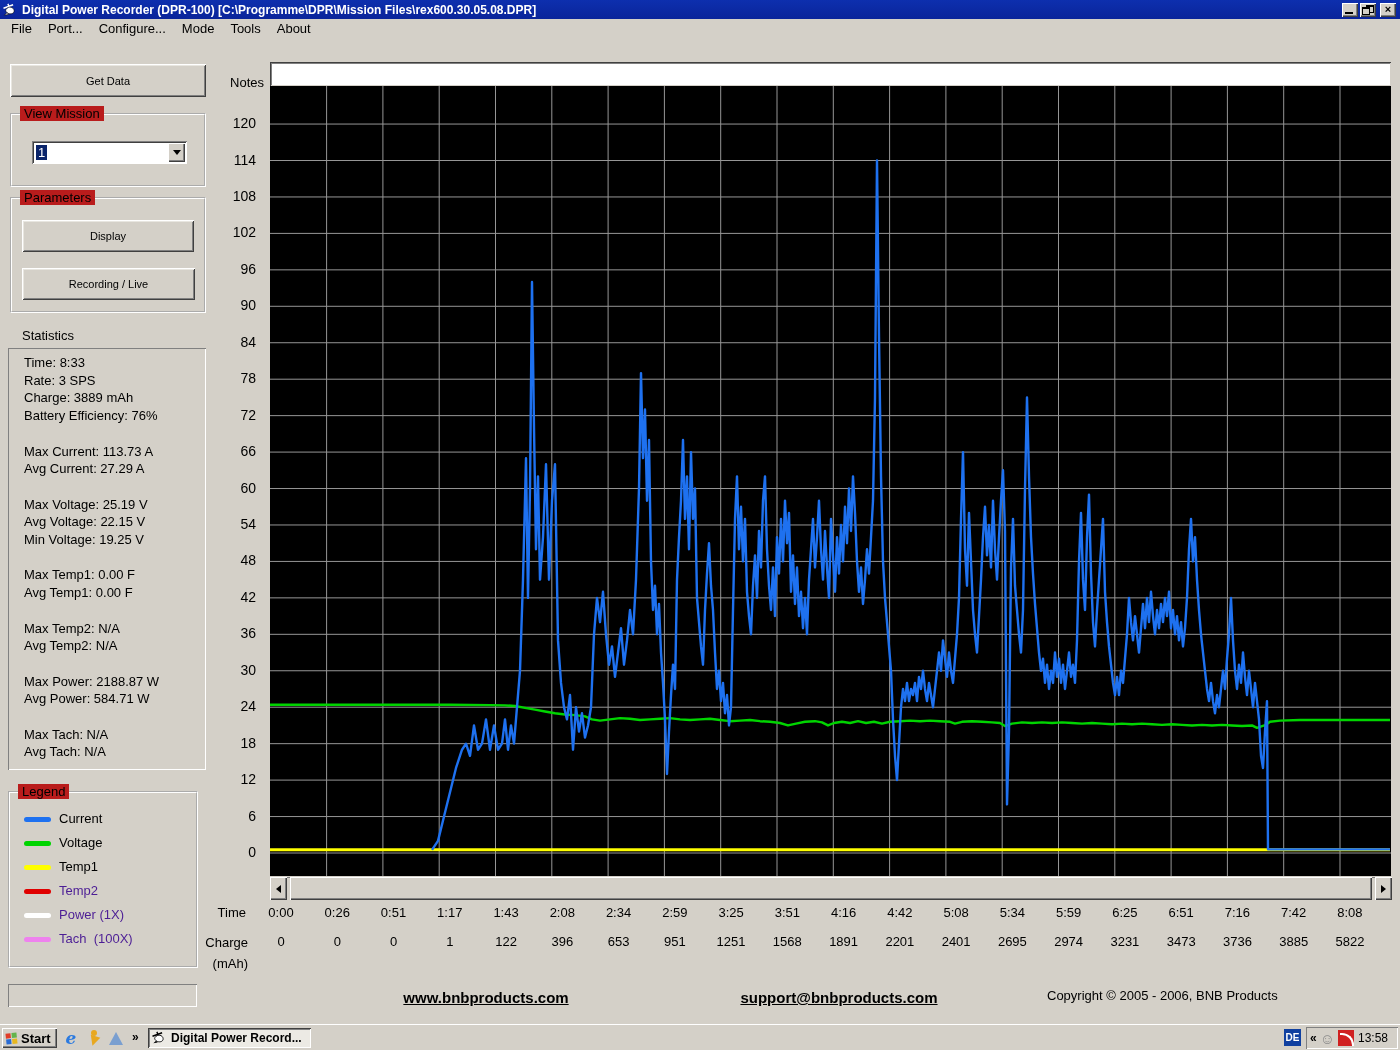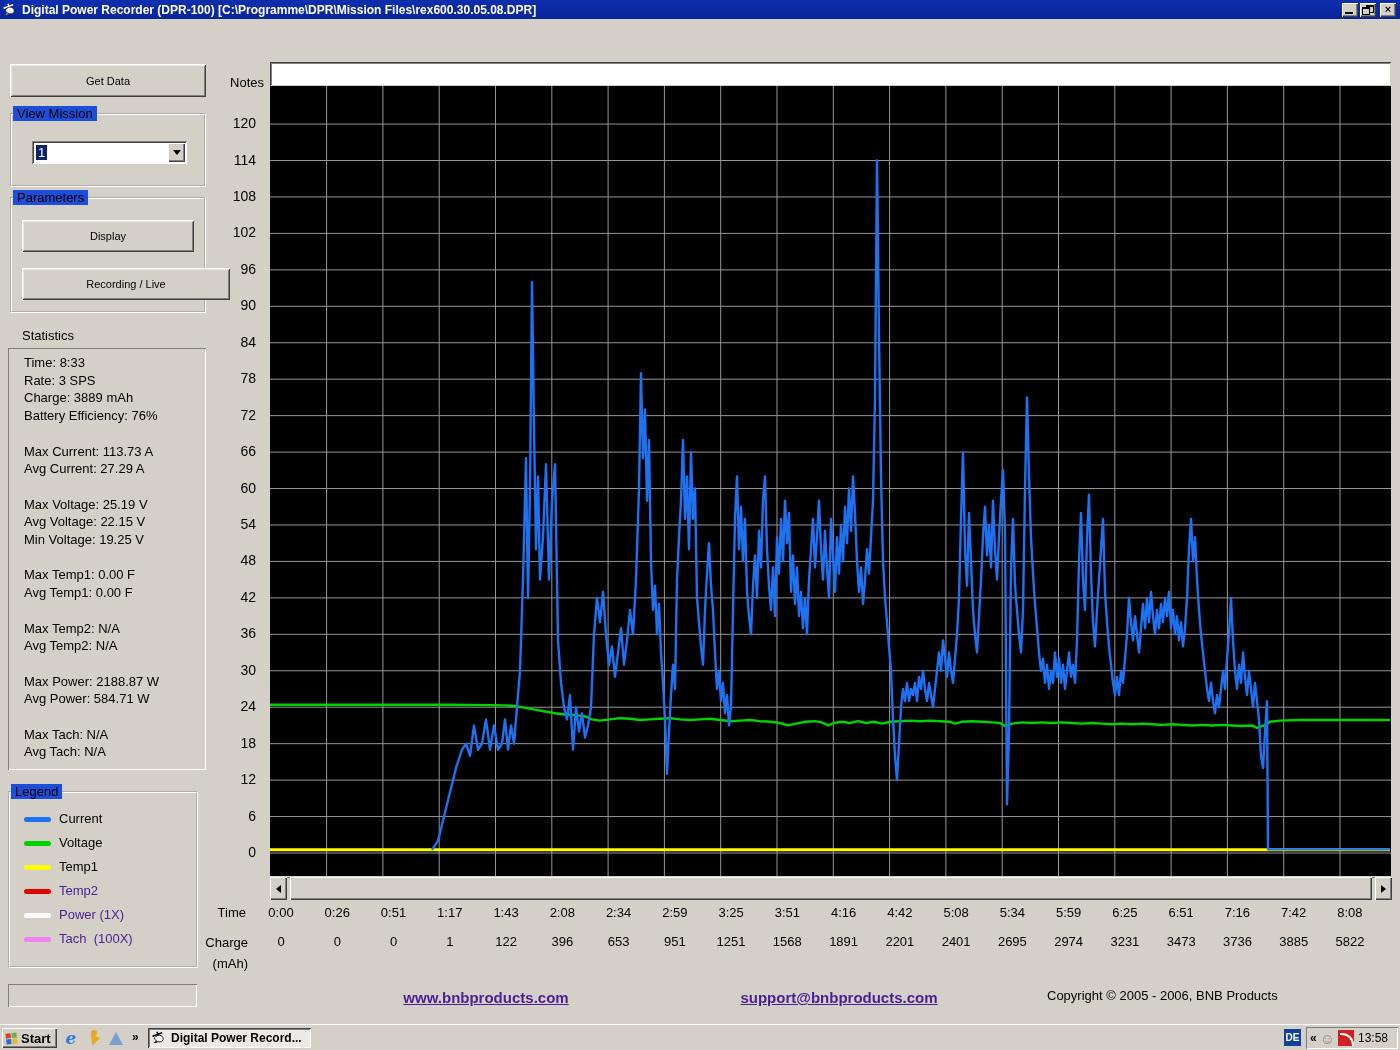--- a/index.html
+++ b/index.html
@@ -16,21 +16,21 @@
         box-shadow:inset 1px 1px 0 #fff,inset -1px -1px 0 #404040,inset -2px -2px 0 #808080;}
   .wbtn.close{margin-left:2px;}
   .glyph-min{position:absolute;left:3px;bottom:3px;width:8px;height:2px;background:#000;}
   .glyph-restore:before{content:"";position:absolute;right:2px;top:2px;width:6px;height:5px;border:1px solid #000;border-top-width:2px;background:#d4d0c8;}
   .glyph-restore:after{content:"";position:absolute;left:2px;bottom:2px;width:6px;height:5px;border:1px solid #000;border-top-width:2px;background:#d4d0c8;}
 
   .menubar{position:absolute;left:0;top:19px;width:1400px;height:19px;background:#d4d0c8;display:flex;align-items:center;padding-left:3px;box-sizing:border-box;}
   .menu-item{padding:1px 8px 2px 8px;font-size:13px;}
   .sunken1{box-shadow:inset 1px 1px 0 #808080,inset -1px -1px 0 #fff;}
   .groupbox{position:absolute;border:2px groove #ffffff;}
-  .glabel{position:absolute;top:-9px;left:1px;background:#1d4ed8;padding:0 4px;font-size:13px;white-space:nowrap;}
+  .glabel{position:absolute;top:-9px;left:8px;background:#b91c1c;padding:0 4px;font-size:13px;white-space:nowrap;}
   .abs{position:absolute;}
   .btn-label{font-size:11px;}
 
   
   .btn95{position:absolute;display:flex;align-items:center;justify-content:center;background:#d4d0c8;
          box-shadow:inset 1px 1px 0 #fff,inset -1px -1px 0 #404040,inset 2px 2px 0 #e8e6e0,inset -2px -2px 0 #808080;}
   .combo{position:absolute;left:20px;top:26px;width:155px;height:23px;background:#fff;
          box-shadow:inset 1px 1px 0 #808080,inset -1px -1px 0 #fff,inset 2px 2px 0 #404040;display:flex;align-items:center;}
   .combo-val{margin-left:4px;background:#0a246a;color:#fff;padding:0 2px;font-size:13px;}
   .combo-btn{position:absolute;right:2px;top:2px;bottom:2px;width:17px;display:flex;align-items:center;justify-content:center;
@@ -55,21 +55,21 @@
 
   .hscroll{position:absolute;left:270px;top:877px;width:1122px;height:23px;background:#d4d0c8;box-shadow:inset 0 1px 0 #808080;}
   .sbtn{position:absolute;top:0;width:17px;height:23px;display:flex;align-items:center;justify-content:center;background:#d4d0c8;
         box-shadow:inset 1px 1px 0 #fff,inset -1px -1px 0 #404040,inset -2px -2px 0 #808080;}
   .tri-left{width:0;height:0;border-top:4px solid transparent;border-bottom:4px solid transparent;border-right:5px solid #000;}
   .tri-right{width:0;height:0;border-top:4px solid transparent;border-bottom:4px solid transparent;border-left:5px solid #000;}
   .sthumb{position:absolute;left:20px;right:20px;top:0;height:23px;background:#d4d0c8;
           box-shadow:inset 1px 1px 0 #fff,inset -1px -1px 0 #404040,inset -2px -2px 0 #808080;}
 
   
-  .weblink{position:absolute;color:#4c1d95;font-weight:bold;font-size:15px;text-decoration:underline;text-align:center;}
+  .weblink{position:absolute;color:#000000;font-weight:bold;font-size:15px;text-decoration:underline;text-align:center;}
   .copyright{position:absolute;font-size:13px;}
 
   
   .taskbar{position:absolute;left:0;top:1024px;width:1400px;height:26px;background:#d4d0c8;border-top:1px solid #fff;box-sizing:border-box;}
   .startbtn{position:absolute;left:2px;top:3px;width:55px;height:20px;display:flex;align-items:center;gap:3px;padding-left:4px;box-sizing:border-box;
             background:#d4d0c8;box-shadow:inset 1px 1px 0 #fff,inset -1px -1px 0 #404040,inset -2px -2px 0 #808080;font-weight:bold;font-size:13px;}
   .winflag{width:12px;height:11px;display:grid;grid-template-columns:5px 5px;grid-template-rows:5px 5px;gap:1px;transform:rotate(-6deg);}
   .winflag i{display:block;}
   .ql{position:absolute;top:4px;width:18px;height:18px;display:flex;align-items:center;justify-content:center;}
   .ie-e{font-family:"DejaVu Serif",serif;font-style:italic;font-weight:bold;font-size:17px;color:#2b7ae0;line-height:1;}
@@ -102,41 +102,49 @@
     <span class="title-text">Digital Power Recorder (DPR-100) [C:\Programme\DPR\Mission Files\rex600.30.05.08.DPR]</span>
     <span class="wbtns">
       <span class="wbtn">
           <span class="glyph-min"></span>
         </span>
       <span class="wbtn glyph-restore"></span>
       <span class="wbtn close">×</span>
     </span>
   </div>
 
+  <div class="menubar" id="menu-bar">
+      <span class="menu-item">File</span>
+      <span class="menu-item">Port...</span>
+      <span class="menu-item">Configure...</span>
+      <span class="menu-item">Mode</span>
+      <span class="menu-item">Tools</span>
+      <span class="menu-item">About</span>
+    </div>
 
   <div class="btn95" style="left:10px;top:64px;width:196px;height:33px;">
     <span class="btn-label">Get Data</span>
   </div>
 
   <div class="groupbox" style="left:10px;top:113px;width:192px;height:70px;">
     <span class="glabel">View Mission</span>
     <div class="combo">
       <span class="combo-val">1</span>
       <span class="combo-btn">
           <span class="tri-down"></span>
         </span>
     </div>
   </div>
 
   <div class="groupbox" style="left:10px;top:197px;width:192px;height:112px;">
     <span class="glabel">Parameters</span>
     <div class="btn95" style="left:10px;top:21px;width:172px;height:32px;">
       <span class="btn-label">Display</span>
     </div>
-    <div class="btn95" style="left:10px;top:69px;width:208px;height:32px;">
+    <div class="btn95" style="left:10px;top:69px;width:173px;height:32px;">
       <span class="btn-label">Recording / Live</span>
     </div>
   </div>
 
   <div class="abs" style="left:22px;top:328px;">Statistics</div>
   <div class="abs sunken1" style="left:8px;top:348px;width:198px;height:422px;padding-top:6px;box-sizing:border-box;" id="stats-box">
       <div class="stat-line">Time: 8:33</div>
       <div class="stat-line">Rate: 3 SPS</div>
       <div class="stat-line">Charge: 3889 mAh</div>
       <div class="stat-line">Battery Efficiency: 76%</div>

